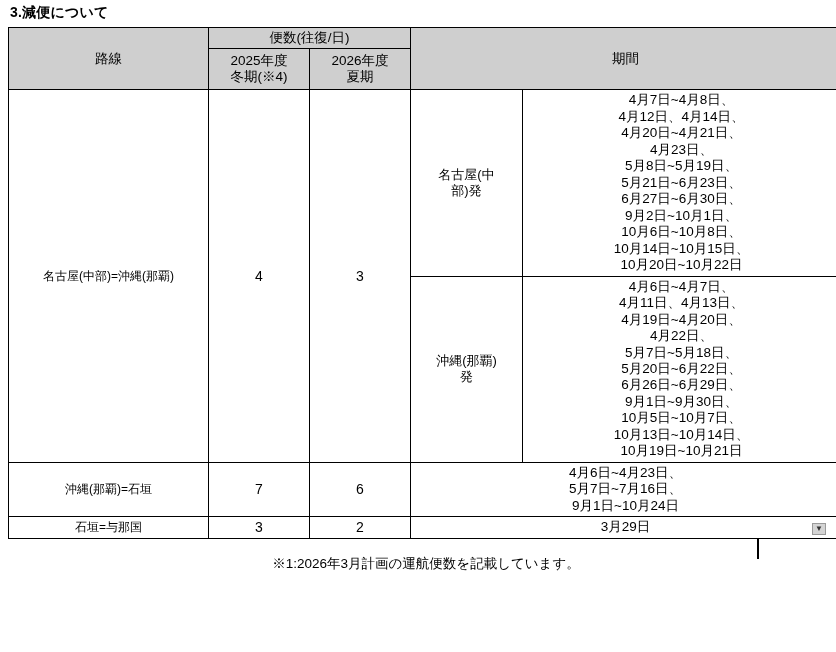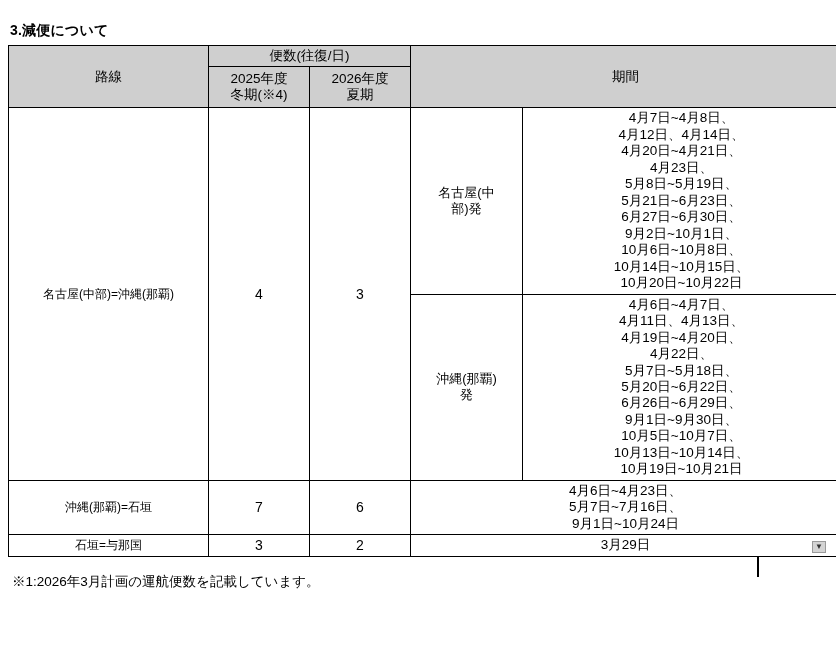--- a/index.html
+++ b/index.html
@@ -18,21 +18,21 @@
   .page {
     width: 836px;
     height: 652px;
     position: relative;
     box-sizing: border-box;
     padding: 0 8px;
   }
   .section-title {
     font-size: 14px;
     font-weight: bold;
-    margin: 22px 0 5px 2px;
+    margin: 4px 0 5px 2px;
     letter-spacing: 0.2px;
   }
   table.main {
     border-collapse: collapse;
     width: 818px;
     table-layout: fixed;
     font-size: 13.5px;
   }
   table.main td, table.main th {
     border: 1px solid #000000;
@@ -67,21 +67,22 @@
   .route-cell {
     font-size: 12px;
   }
   .period-merged {
     line-height: 1.38;
     padding: 5px 4px;
   }
   .footnote {
     font-size: 13.5px;
     margin-top: 16px;
-    margin-left: 4px;
+    margin-left: 16px;
+    text-align: center;
   }
   .scroll-marker {
     position: absolute;
     right: 10px;
     top: 519px;
     width: 14px;
     height: 12px;
     background: #d4d4d4;
     border: 1px solid #9a9a9a;
     display: flex;

